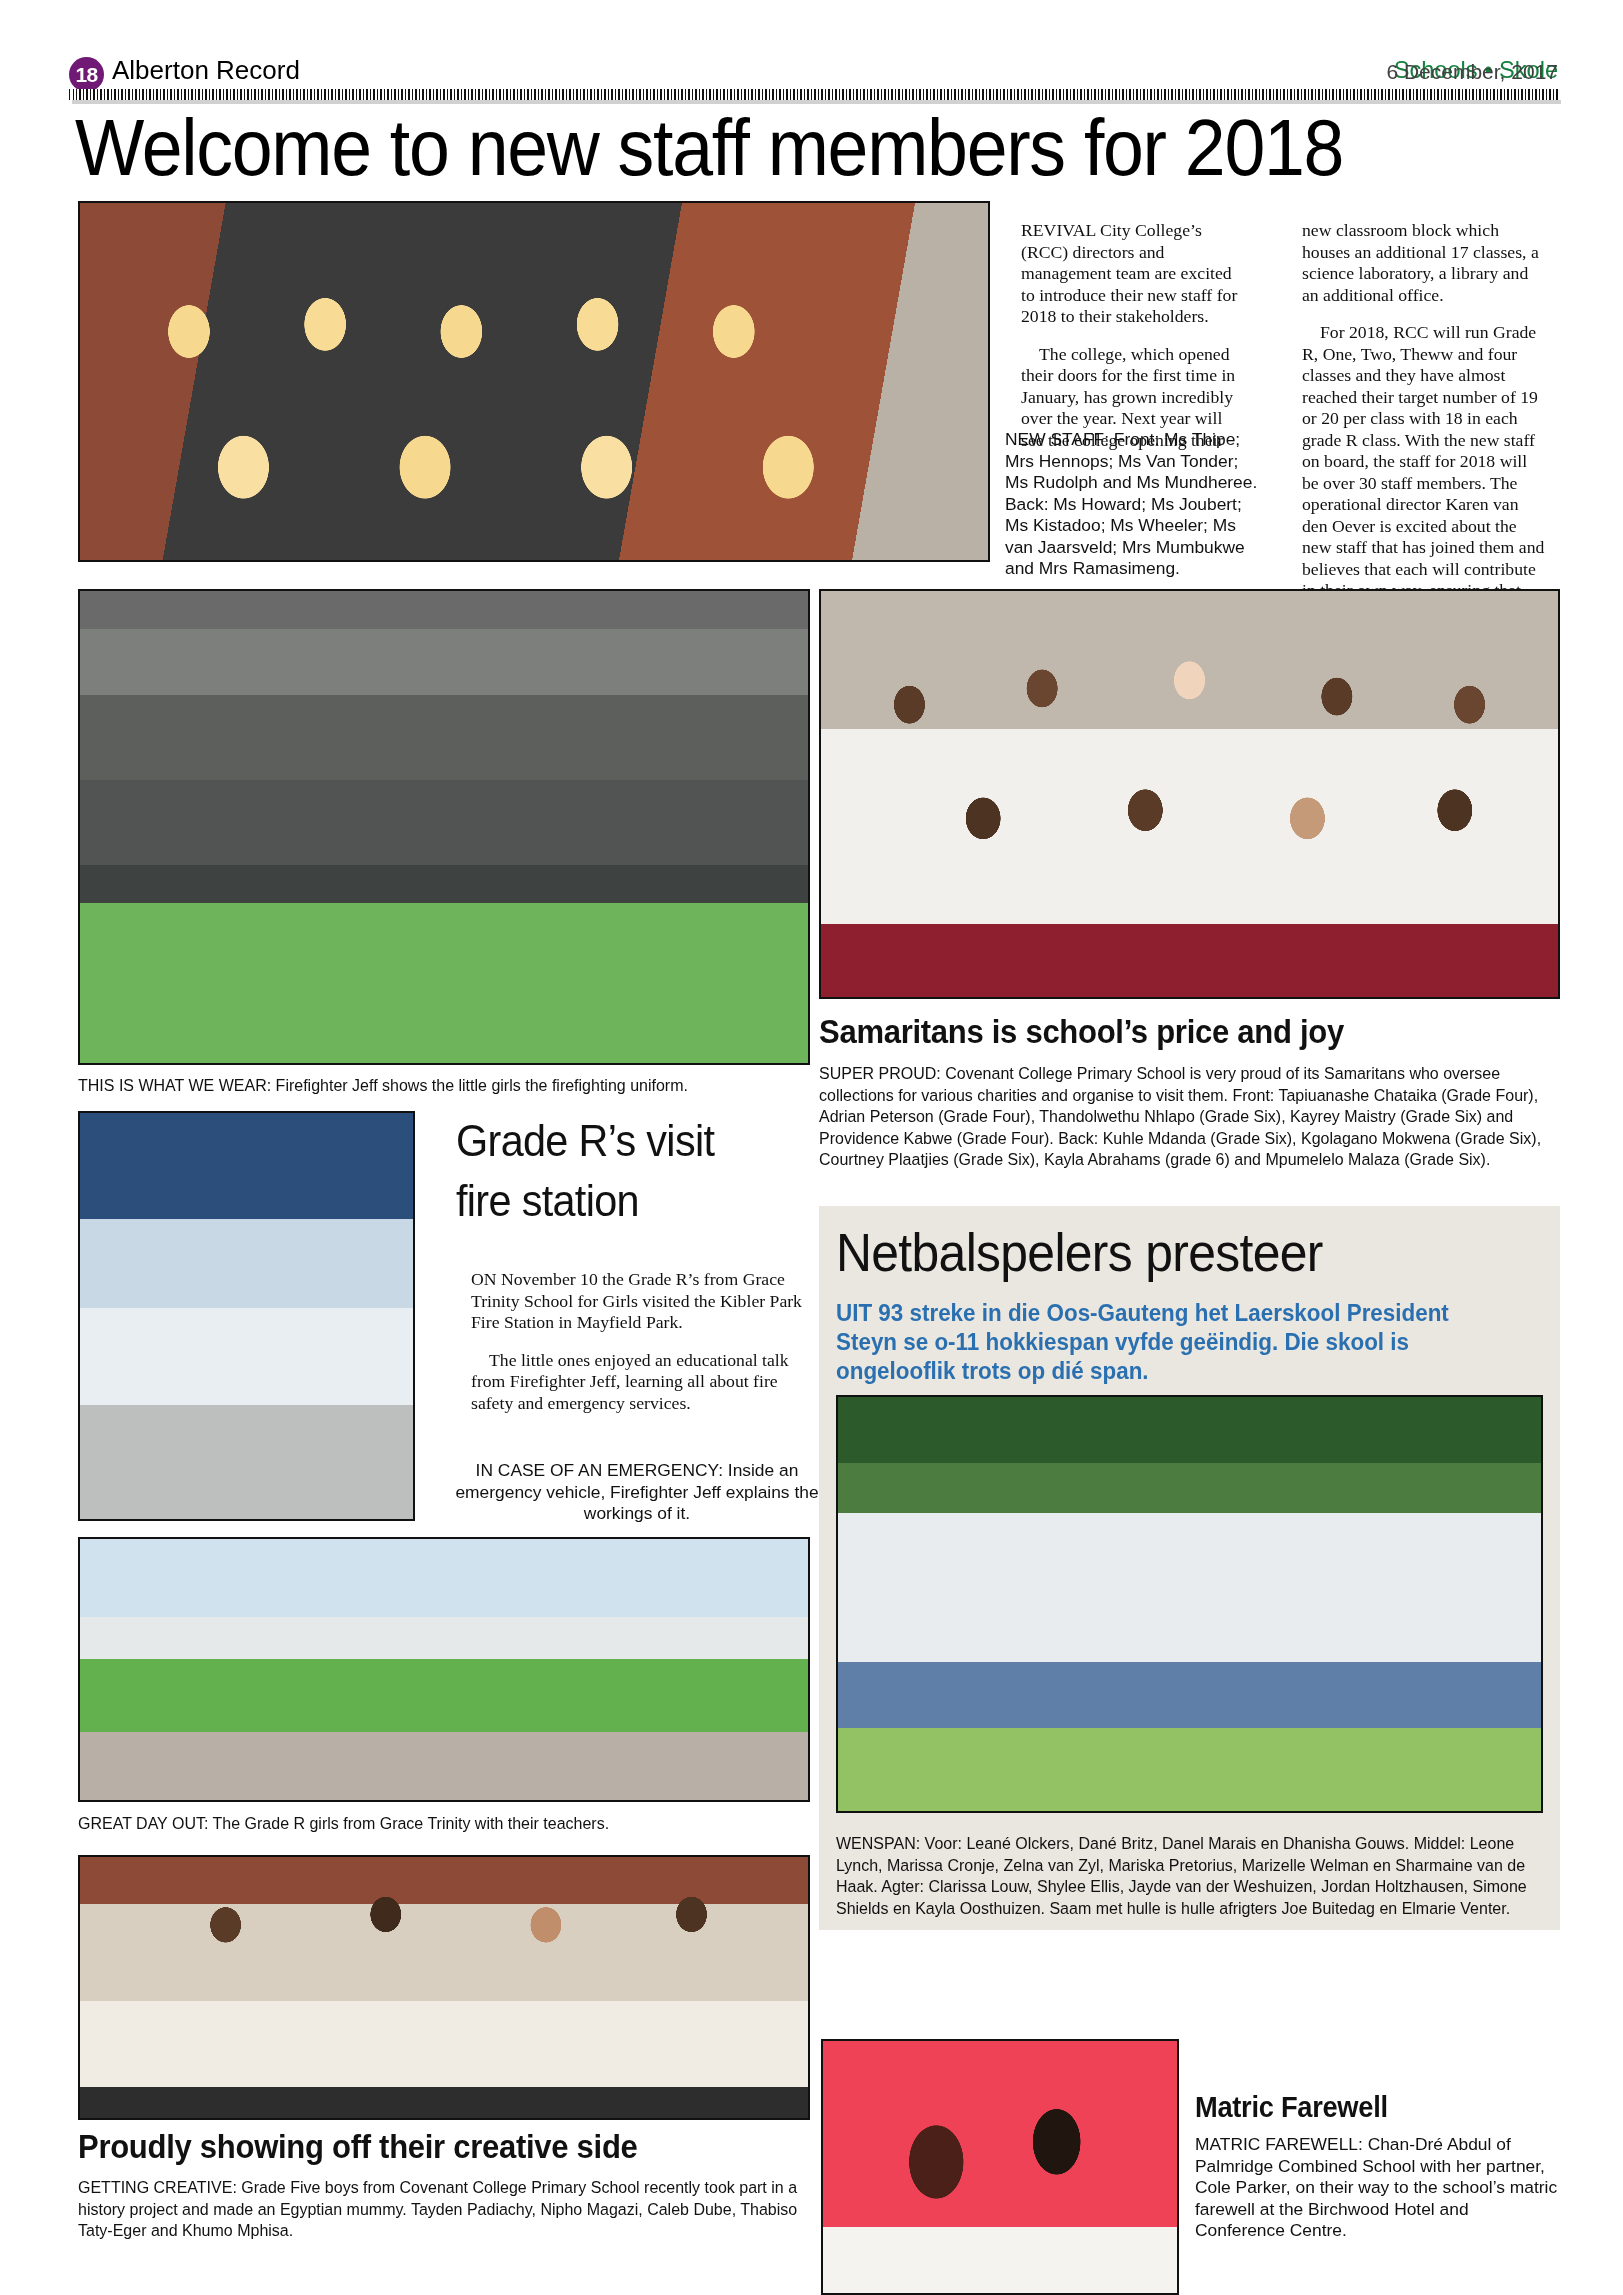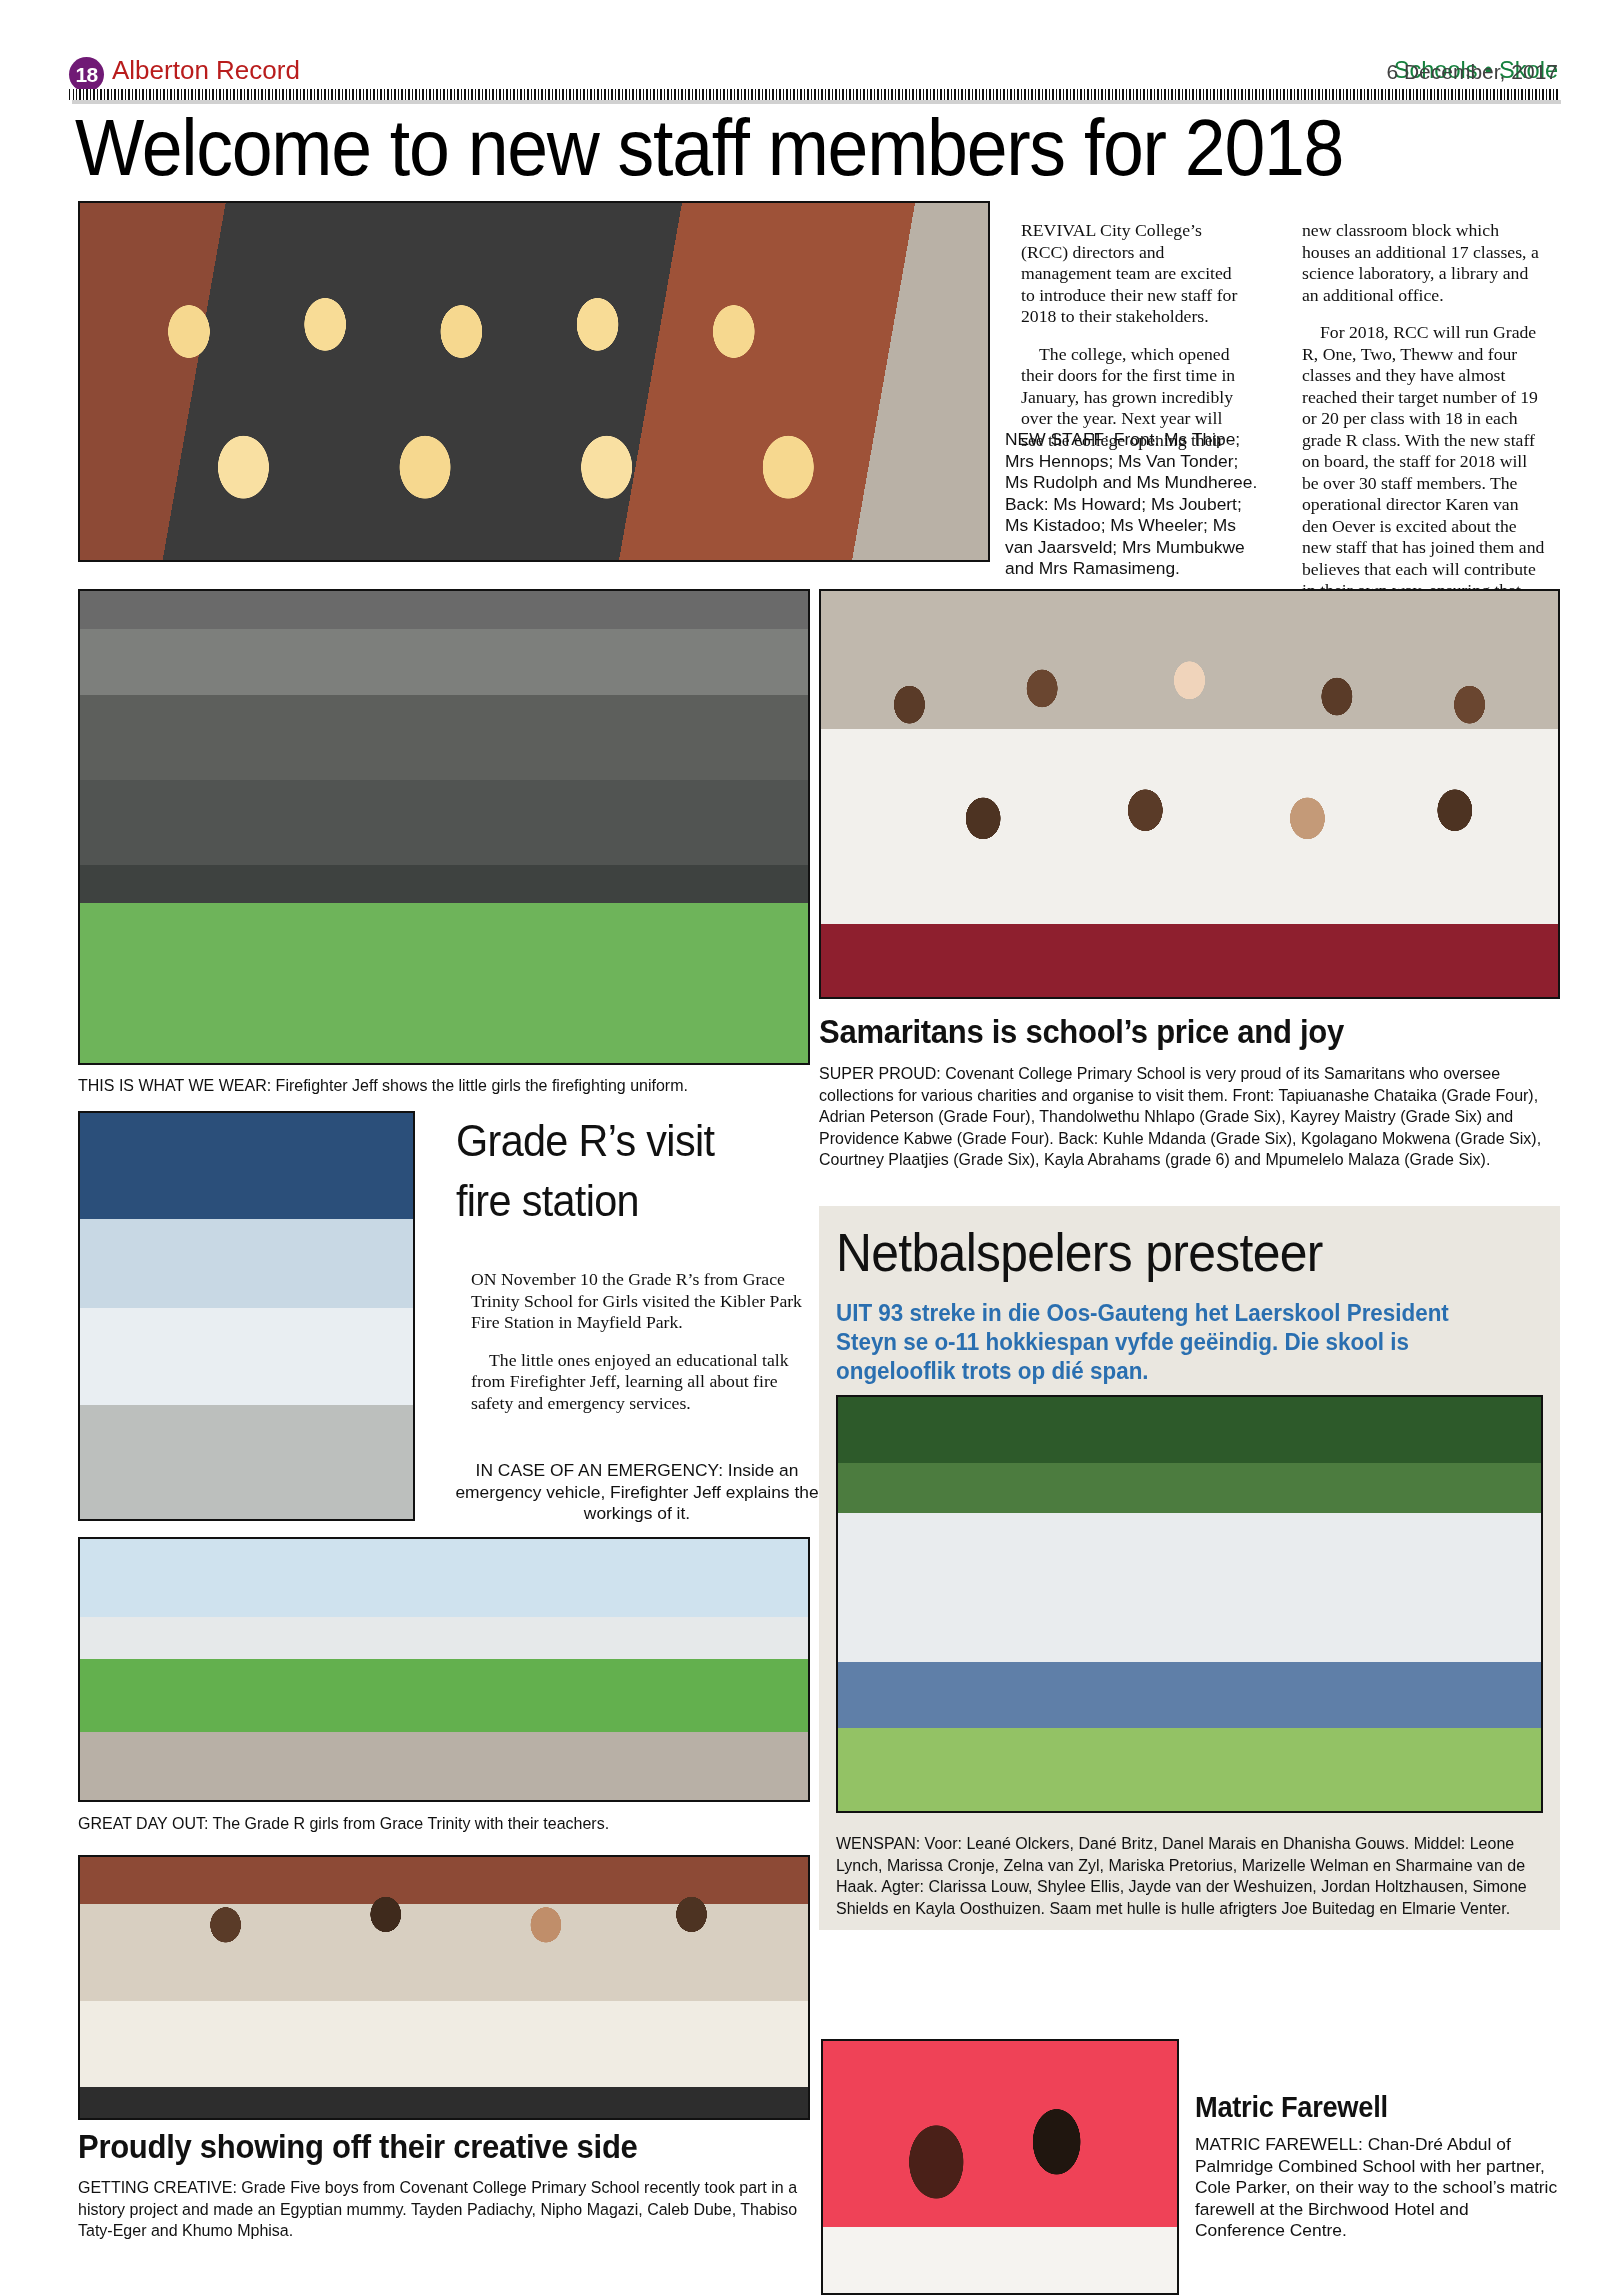--- a/index.html
+++ b/index.html
@@ -39,21 +39,21 @@
     line-height: 35px;
     letter-spacing: -0.7px;
     font-family: "Liberation Sans", sans-serif;
   }
   .pub-name {
     position: absolute;
     left: 43px;
     top: 1.4px;
     font-size: 26px;
     letter-spacing: 0px;
-    color: #b91c1c;
+    color: #000000;
     font-family: "Liberation Sans", sans-serif;
     font-weight: 400;
     text-align: center;
   }
   .section-name {
     position: absolute;
     left: 0;
     right: 0;
     top: 2.8px;
     text-align: right;

